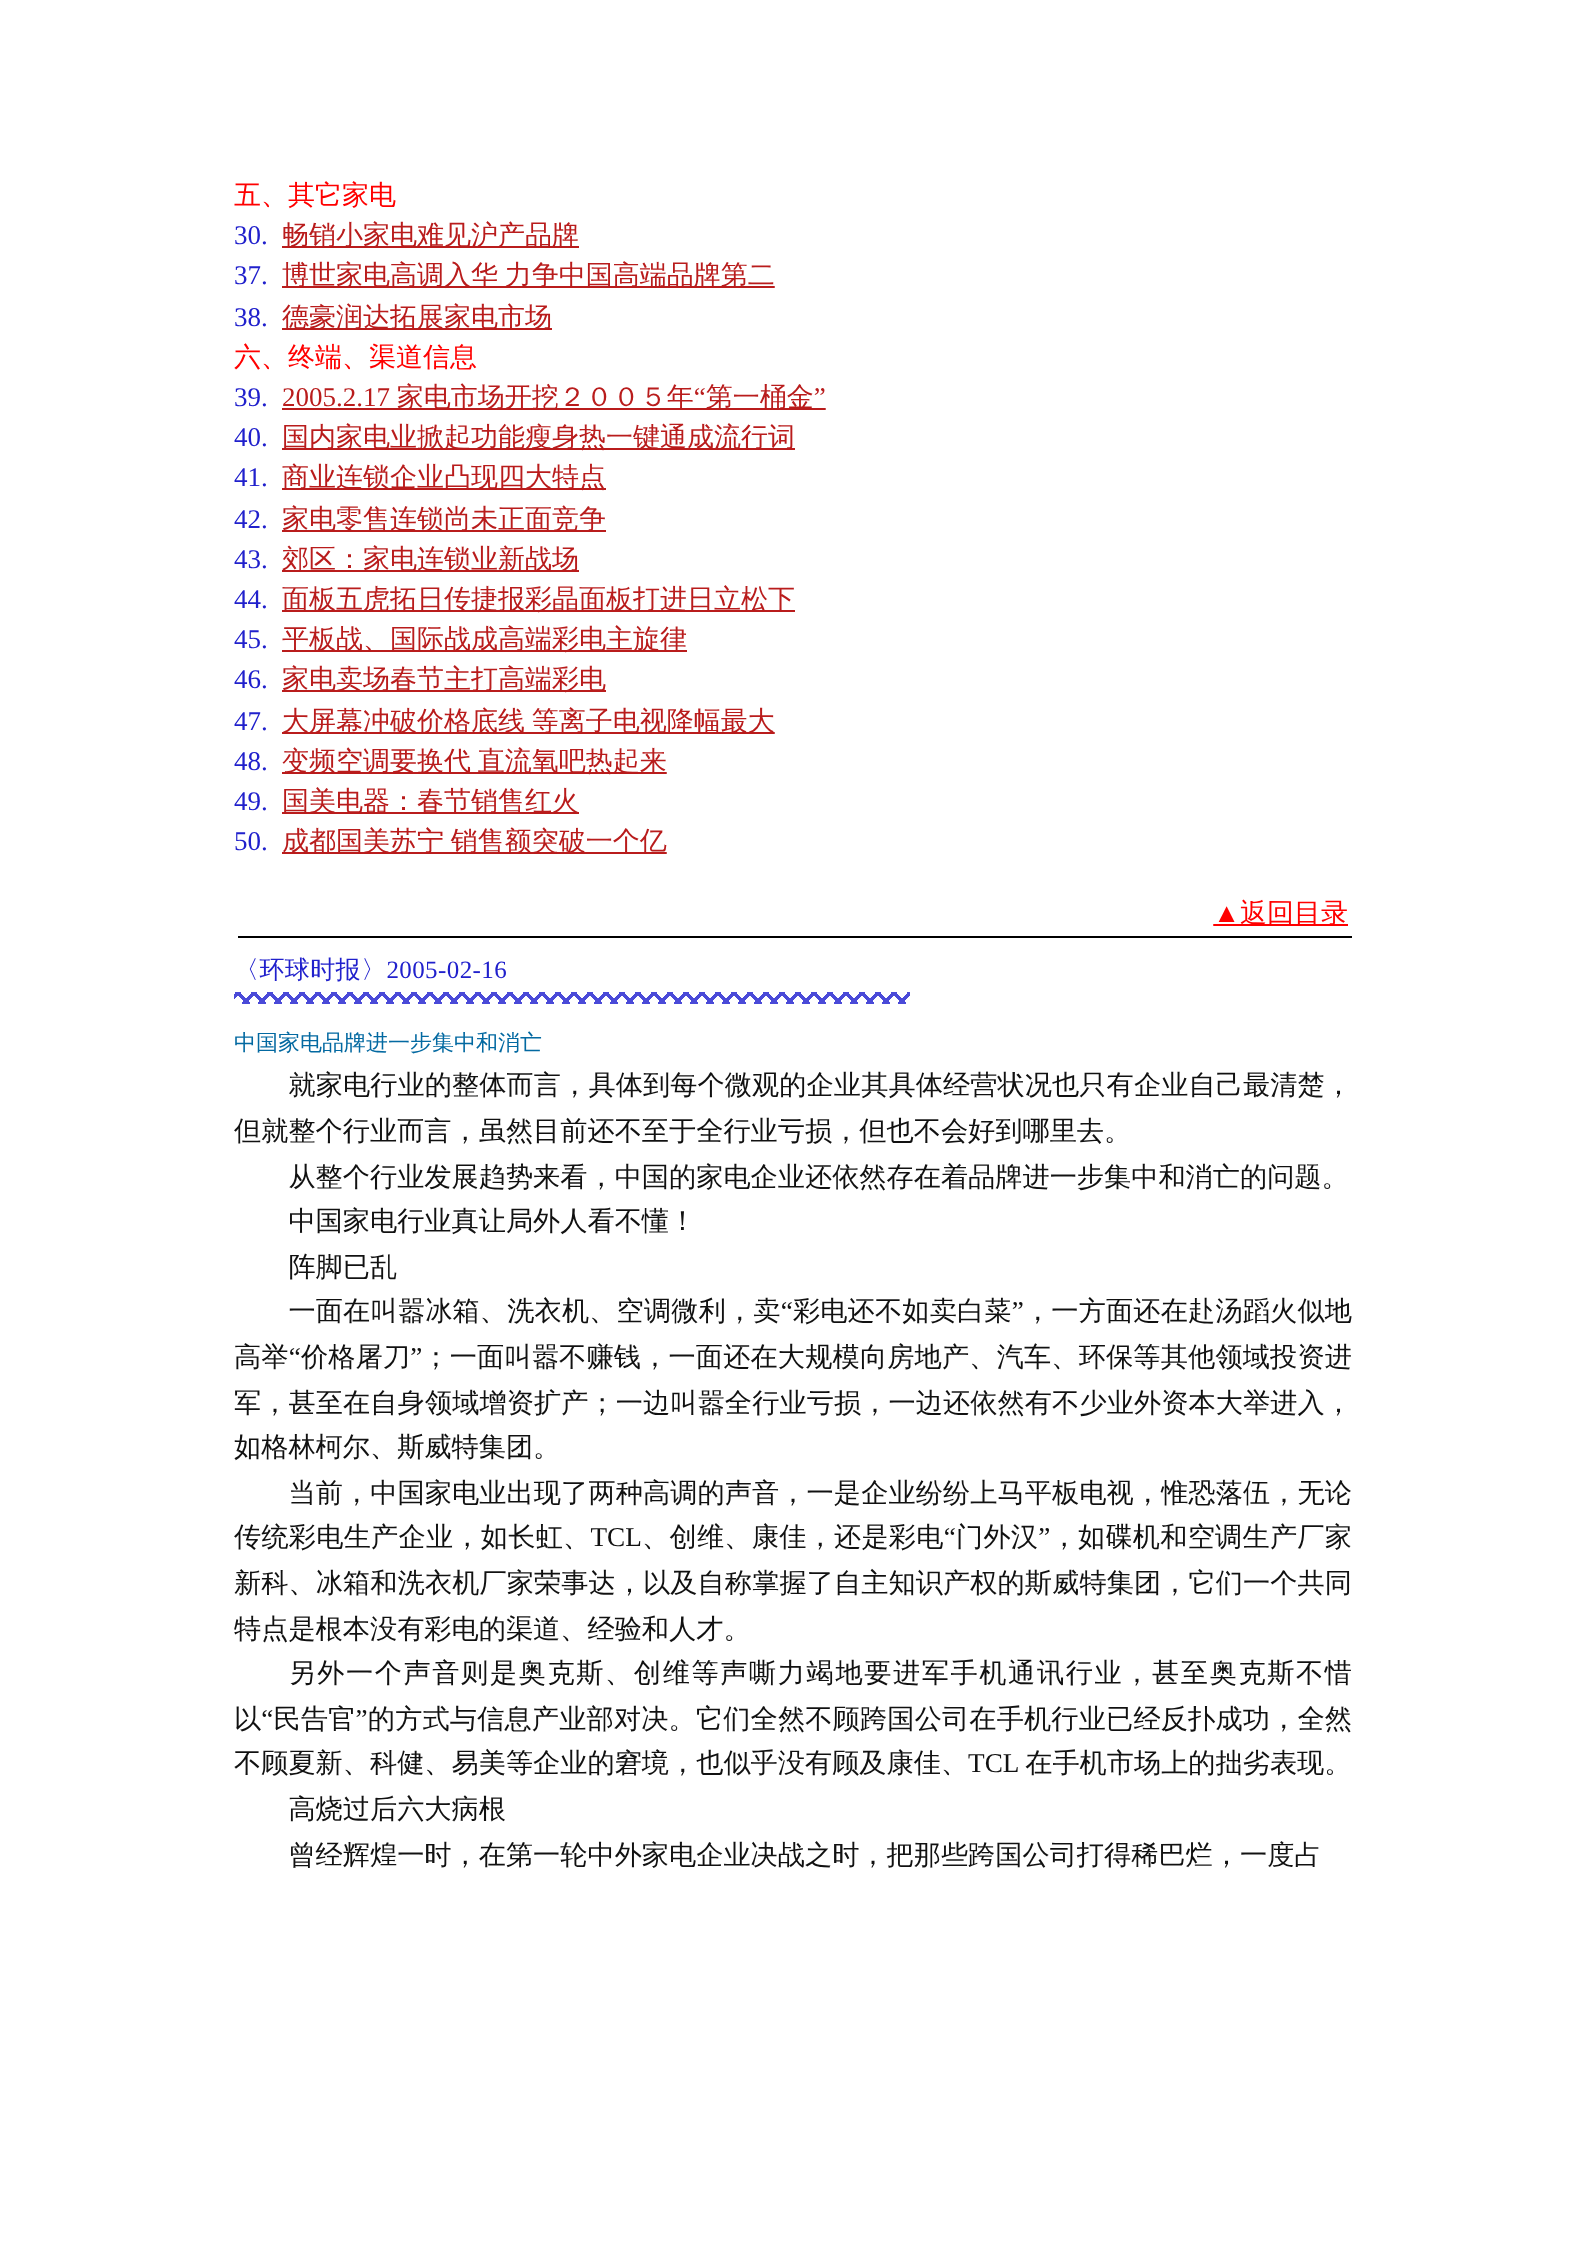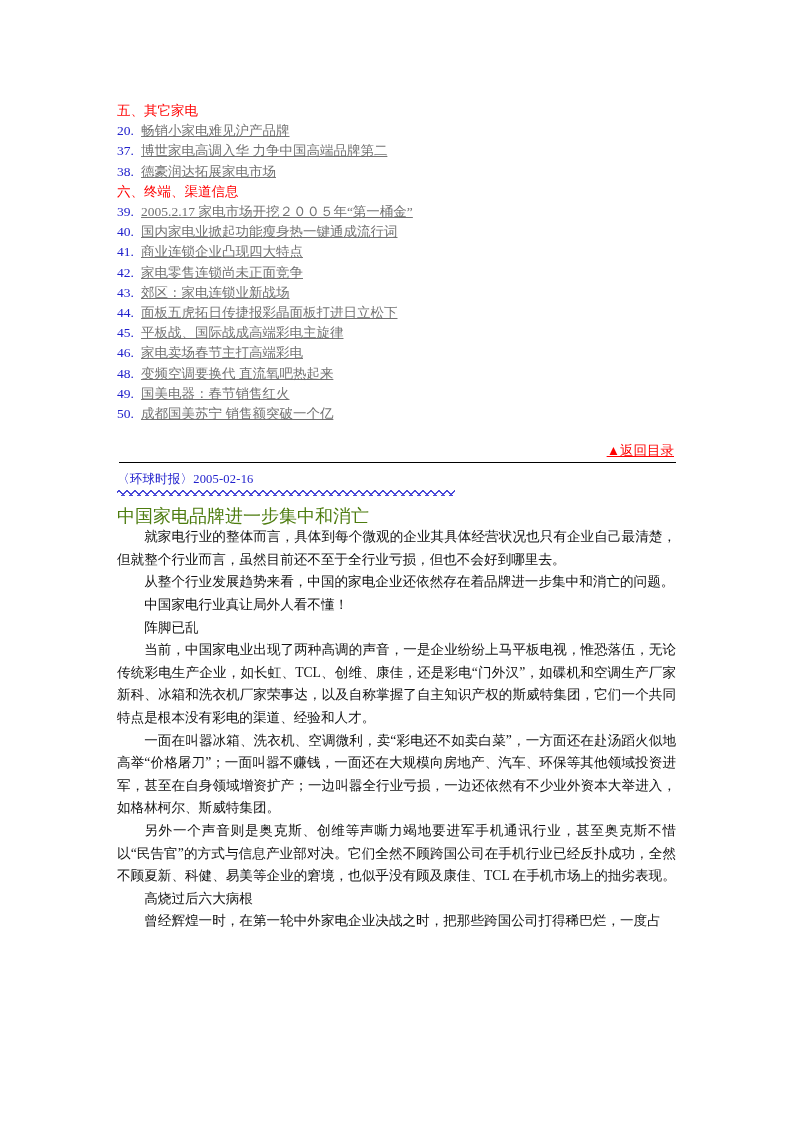--- a/index.html
+++ b/index.html
@@ -15,21 +15,21 @@
     position: relative;
     width: 793px;
     height: 1122px;
     background: #ffffff;
     overflow: hidden;
     box-sizing: border-box;
   }
   .content {
     position: absolute;
     left: 117px;
-    top: 101px;
+    top: 88px;
     width: 560px;
   }
 
   
   .toc {
     margin: 0;
     padding: 0;
   }
   .toc-section {
     color: #ff0000;
@@ -44,21 +44,21 @@
     white-space: nowrap;
     color: #2020cc;
   }
   .toc-num {
     color: #2020cc;
     display: inline-block;
     min-width: 24px;
     text-decoration: none;
   }
   .toc-link {
-    color: #737373;
+    color: #b91c1c;
     text-decoration: underline;
     text-underline-offset: 1px;
     text-align: center;
   }
 
   
   .back-row {
     margin-top: 17px;
     text-align: right;
     width: 557px;
@@ -93,22 +93,22 @@
     height: 6px;
     margin-top: 3px;
     background-repeat: repeat-x;
     background-size: 8px 6px;
     background-image:
       linear-gradient(45deg, transparent 45%, #4a4ad8 45%, #4a4ad8 62%, transparent 62%),
       linear-gradient(-45deg, transparent 45%, #4a4ad8 45%, #4a4ad8 62%, transparent 62%);
     background-position: 0 0, 4px 0;
   }
   .art-title {
-    color: #4d7c0f;
-    font-size: 18px;
+    color: #0369a1;
+    font-size: 11px;
     line-height: 20px;
     margin-top: 10px;
     white-space: nowrap;
   }
   .para {
     font-size: 13.6px;
     line-height: 22.6px;
     color: #111111;
     text-align: justify;
     text-justify: inter-ideograph;
@@ -126,53 +126,54 @@
   }
 </style>
 </head>
 <body>
 
 <div class="page">
   <div class="content">
 
     <div class="toc" id="toc-root">
         <div class="toc-section">五、其它家电</div>
-        <div class="toc-item"><span class="toc-num">20.</span><a class="toc-link" href="#">畅销小家电难见沪产品牌</a></div>
+        <div class="toc-item"><span class="toc-num">30.</span><a class="toc-link" href="#">畅销小家电难见沪产品牌</a></div>
         <div class="toc-item"><span class="toc-num">37.</span><a class="toc-link" href="#">博世家电高调入华  力争中国高端品牌第二</a></div>
         <div class="toc-item"><span class="toc-num">38.</span><a class="toc-link" href="#">德豪润达拓展家电市场</a></div>
         <div class="toc-section">六、终端、渠道信息</div>
         <div class="toc-item"><span class="toc-num">39.</span><a class="toc-link" href="#">2005.2.17 家电市场开挖２００５年“第一桶金”</a></div>
         <div class="toc-item"><span class="toc-num">40.</span><a class="toc-link" href="#">国内家电业掀起功能瘦身热一键通成流行词</a></div>
         <div class="toc-item"><span class="toc-num">41.</span><a class="toc-link" href="#">商业连锁企业凸现四大特点</a></div>
         <div class="toc-item"><span class="toc-num">42.</span><a class="toc-link" href="#">家电零售连锁尚未正面竞争</a></div>
         <div class="toc-item"><span class="toc-num">43.</span><a class="toc-link" href="#">郊区：家电连锁业新战场</a></div>
         <div class="toc-item"><span class="toc-num">44.</span><a class="toc-link" href="#">面板五虎拓日传捷报彩晶面板打进日立松下</a></div>
         <div class="toc-item"><span class="toc-num">45.</span><a class="toc-link" href="#">平板战、国际战成高端彩电主旋律</a></div>
         <div class="toc-item"><span class="toc-num">46.</span><a class="toc-link" href="#">家电卖场春节主打高端彩电</a></div>
+        <div class="toc-item"><span class="toc-num">47.</span><a class="toc-link" href="#">大屏幕冲破价格底线  等离子电视降幅最大</a></div>
         <div class="toc-item"><span class="toc-num">48.</span><a class="toc-link" href="#">变频空调要换代  直流氧吧热起来</a></div>
         <div class="toc-item"><span class="toc-num">49.</span><a class="toc-link" href="#">国美电器：春节销售红火</a></div>
         <div class="toc-item"><span class="toc-num">50.</span><a class="toc-link" href="#">成都国美苏宁  销售额突破一个亿</a></div>
       </div>
 
     <div class="back-row">
       <a class="back-link" href="#">▲返回目录</a>
     </div>
     <hr class="rule">
 
     <div class="article">
       <div class="source">〈环球时报〉2005-02-16</div>
       <div class="wavy"></div>
       <div class="art-title">中国家电品牌进一步集中和消亡</div>
       <div id="article-body">
           <p class="para">就家电行业的整体而言，具体到每个微观的企业其具体经营状况也只有企业自己最清楚，但就整个行业而言，虽然目前还不至于全行业亏损，但也不会好到哪里去。</p>
           <p class="para">从整个行业发展趋势来看，中国的家电企业还依然存在着品牌进一步集中和消亡的问题。</p>
           <p class="subhead">中国家电行业真让局外人看不懂！</p>
           <p class="subhead">阵脚已乱</p>
+          <p class="para">一面在叫嚣冰箱、洗衣机、空调微利，卖“彩电还不如卖白菜”，一方面还在赴汤蹈火似地高举“价格屠刀”；一面叫嚣不赚钱，一面还在大规模向房地产、汽车、环保等其他领域投资进军，甚至在自身领域增资扩产；一边叫嚣全行业亏损，一边还依然有不少业外资本大举进入，如格林柯尔、斯威特集团。</p>
           <p class="para">当前，中国家电业出现了两种高调的声音，一是企业纷纷上马平板电视，惟恐落伍，无论传统彩电生产企业，如长虹、TCL、创维、康佳，还是彩电“门外汉”，如碟机和空调生产厂家新科、冰箱和洗衣机厂家荣事达，以及自称掌握了自主知识产权的斯威特集团，它们一个共同特点是根本没有彩电的渠道、经验和人才。</p>
-          <p class="para">一面在叫嚣冰箱、洗衣机、空调微利，卖“彩电还不如卖白菜”，一方面还在赴汤蹈火似地高举“价格屠刀”；一面叫嚣不赚钱，一面还在大规模向房地产、汽车、环保等其他领域投资进军，甚至在自身领域增资扩产；一边叫嚣全行业亏损，一边还依然有不少业外资本大举进入，如格林柯尔、斯威特集团。</p>
           <p class="para">另外一个声音则是奥克斯、创维等声嘶力竭地要进军手机通讯行业，甚至奥克斯不惜以“民告官”的方式与信息产业部对决。它们全然不顾跨国公司在手机行业已经反扑成功，全然不顾夏新、科健、易美等企业的窘境，也似乎没有顾及康佳、TCL 在手机市场上的拙劣表现。</p>
           <p class="subhead">高烧过后六大病根</p>
           <p class="para">曾经辉煌一时，在第一轮中外家电企业决战之时，把那些跨国公司打得稀巴烂，一度占</p>
         </div>
     </div>
 
   </div>
 </div>
 
 </body></html>

